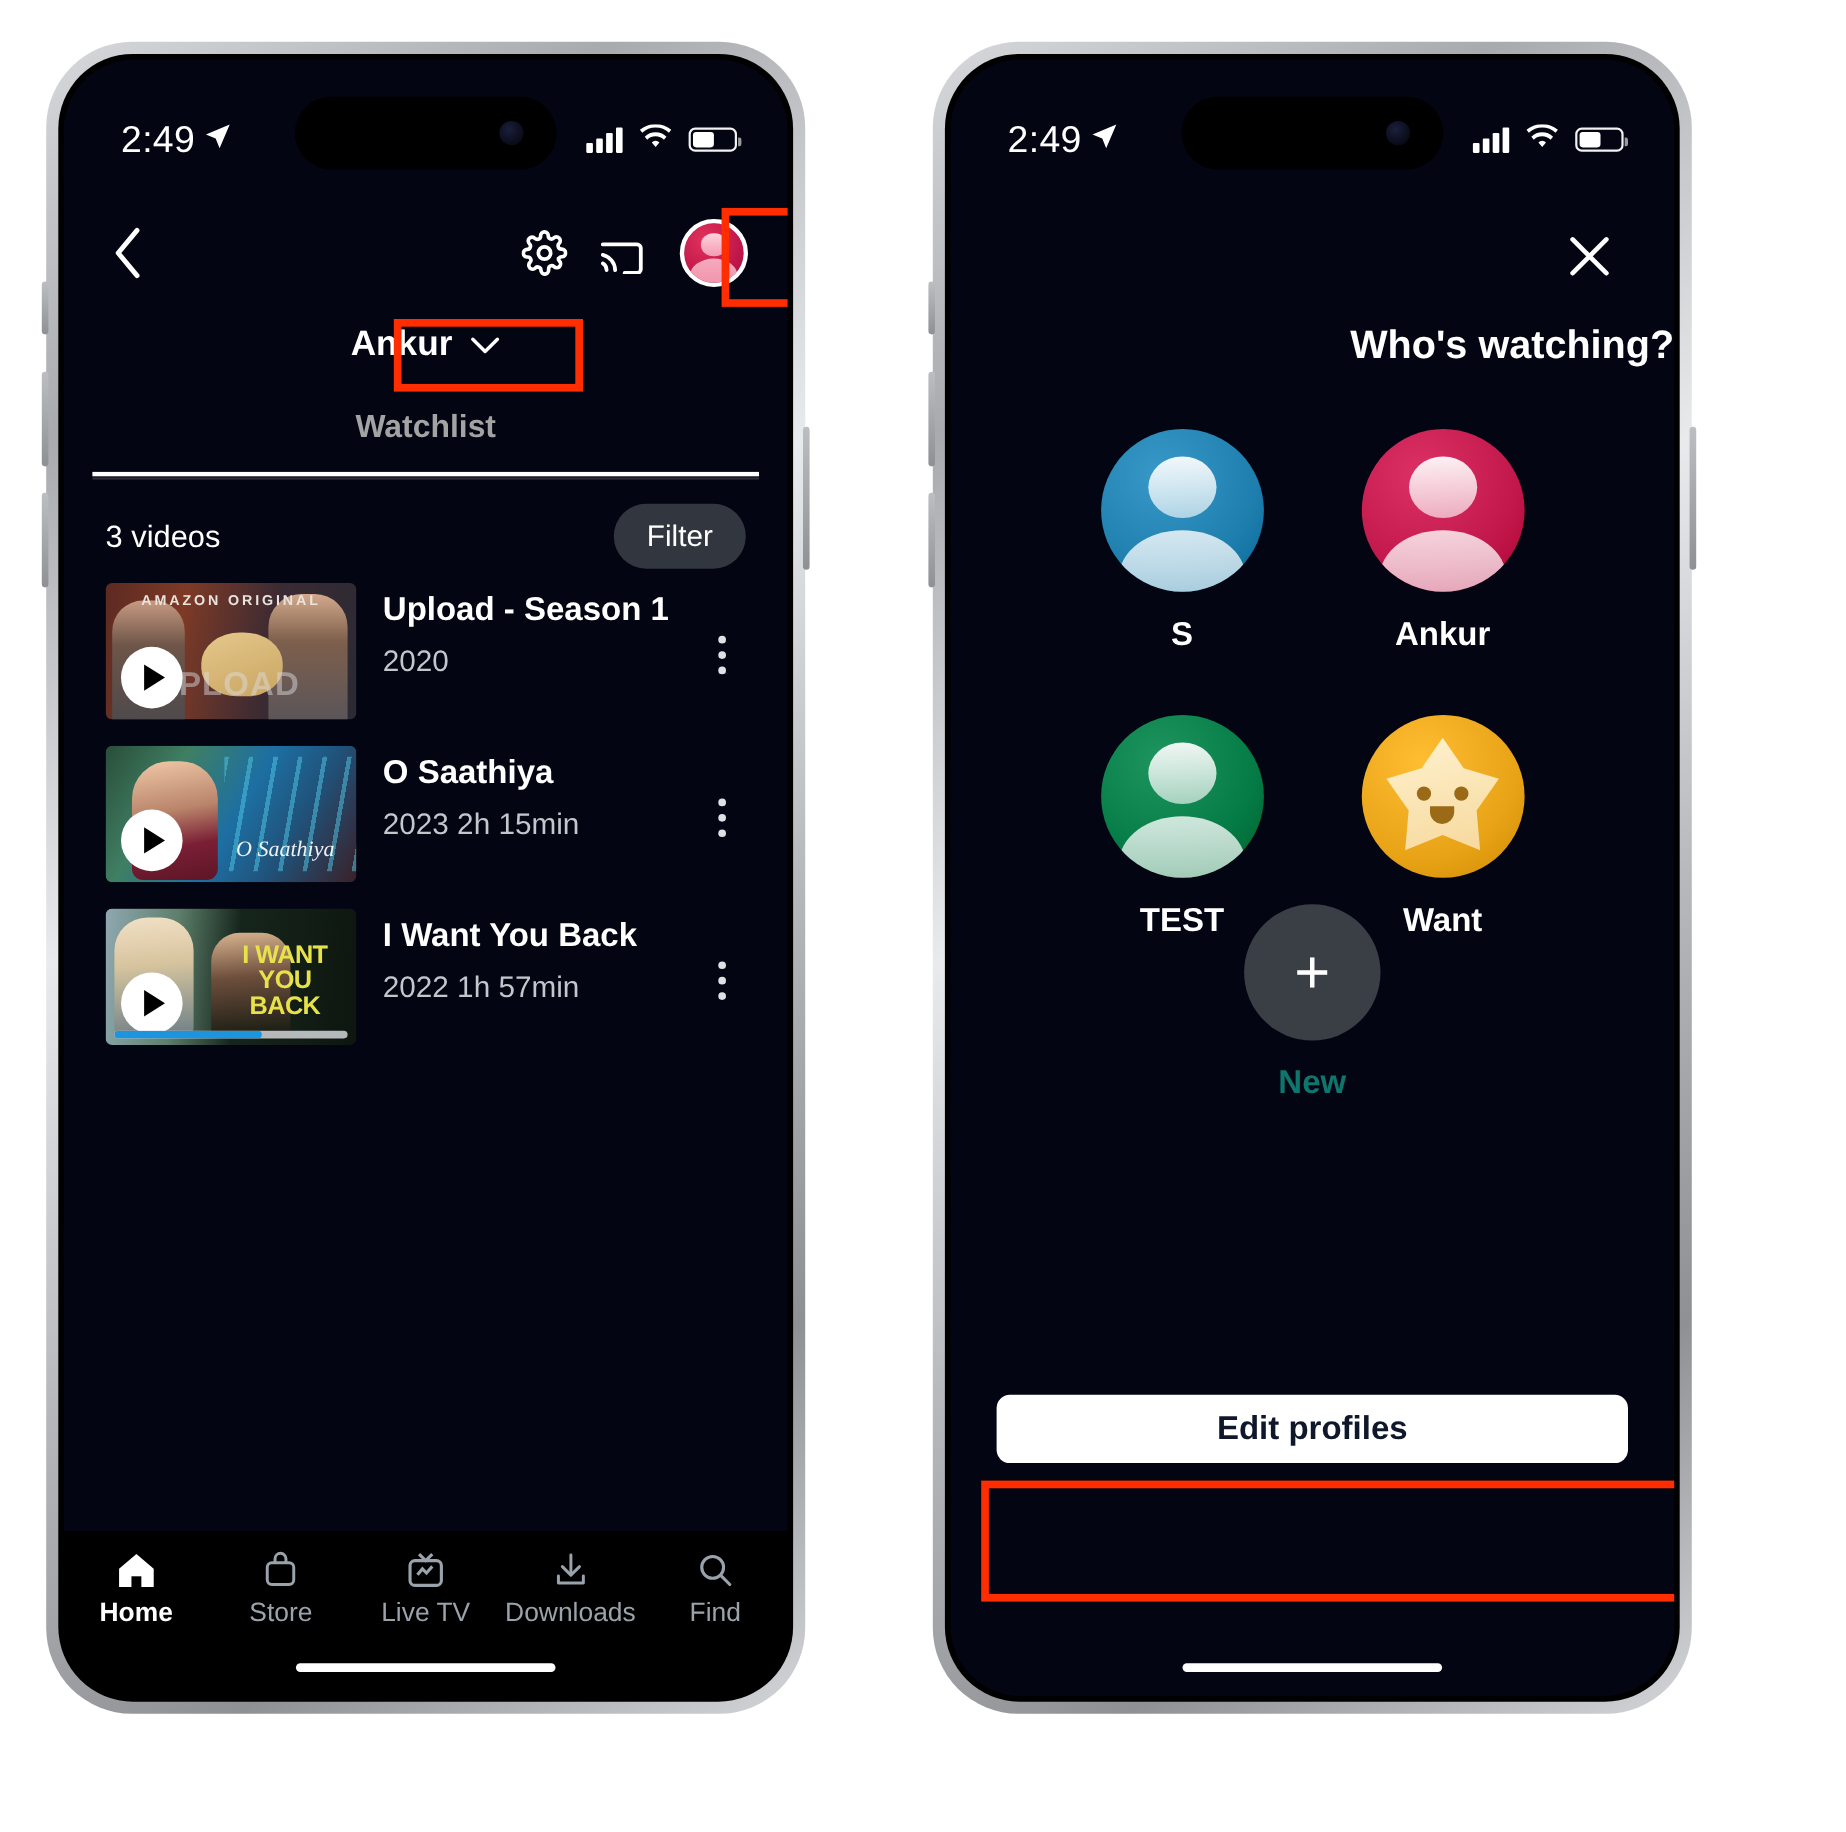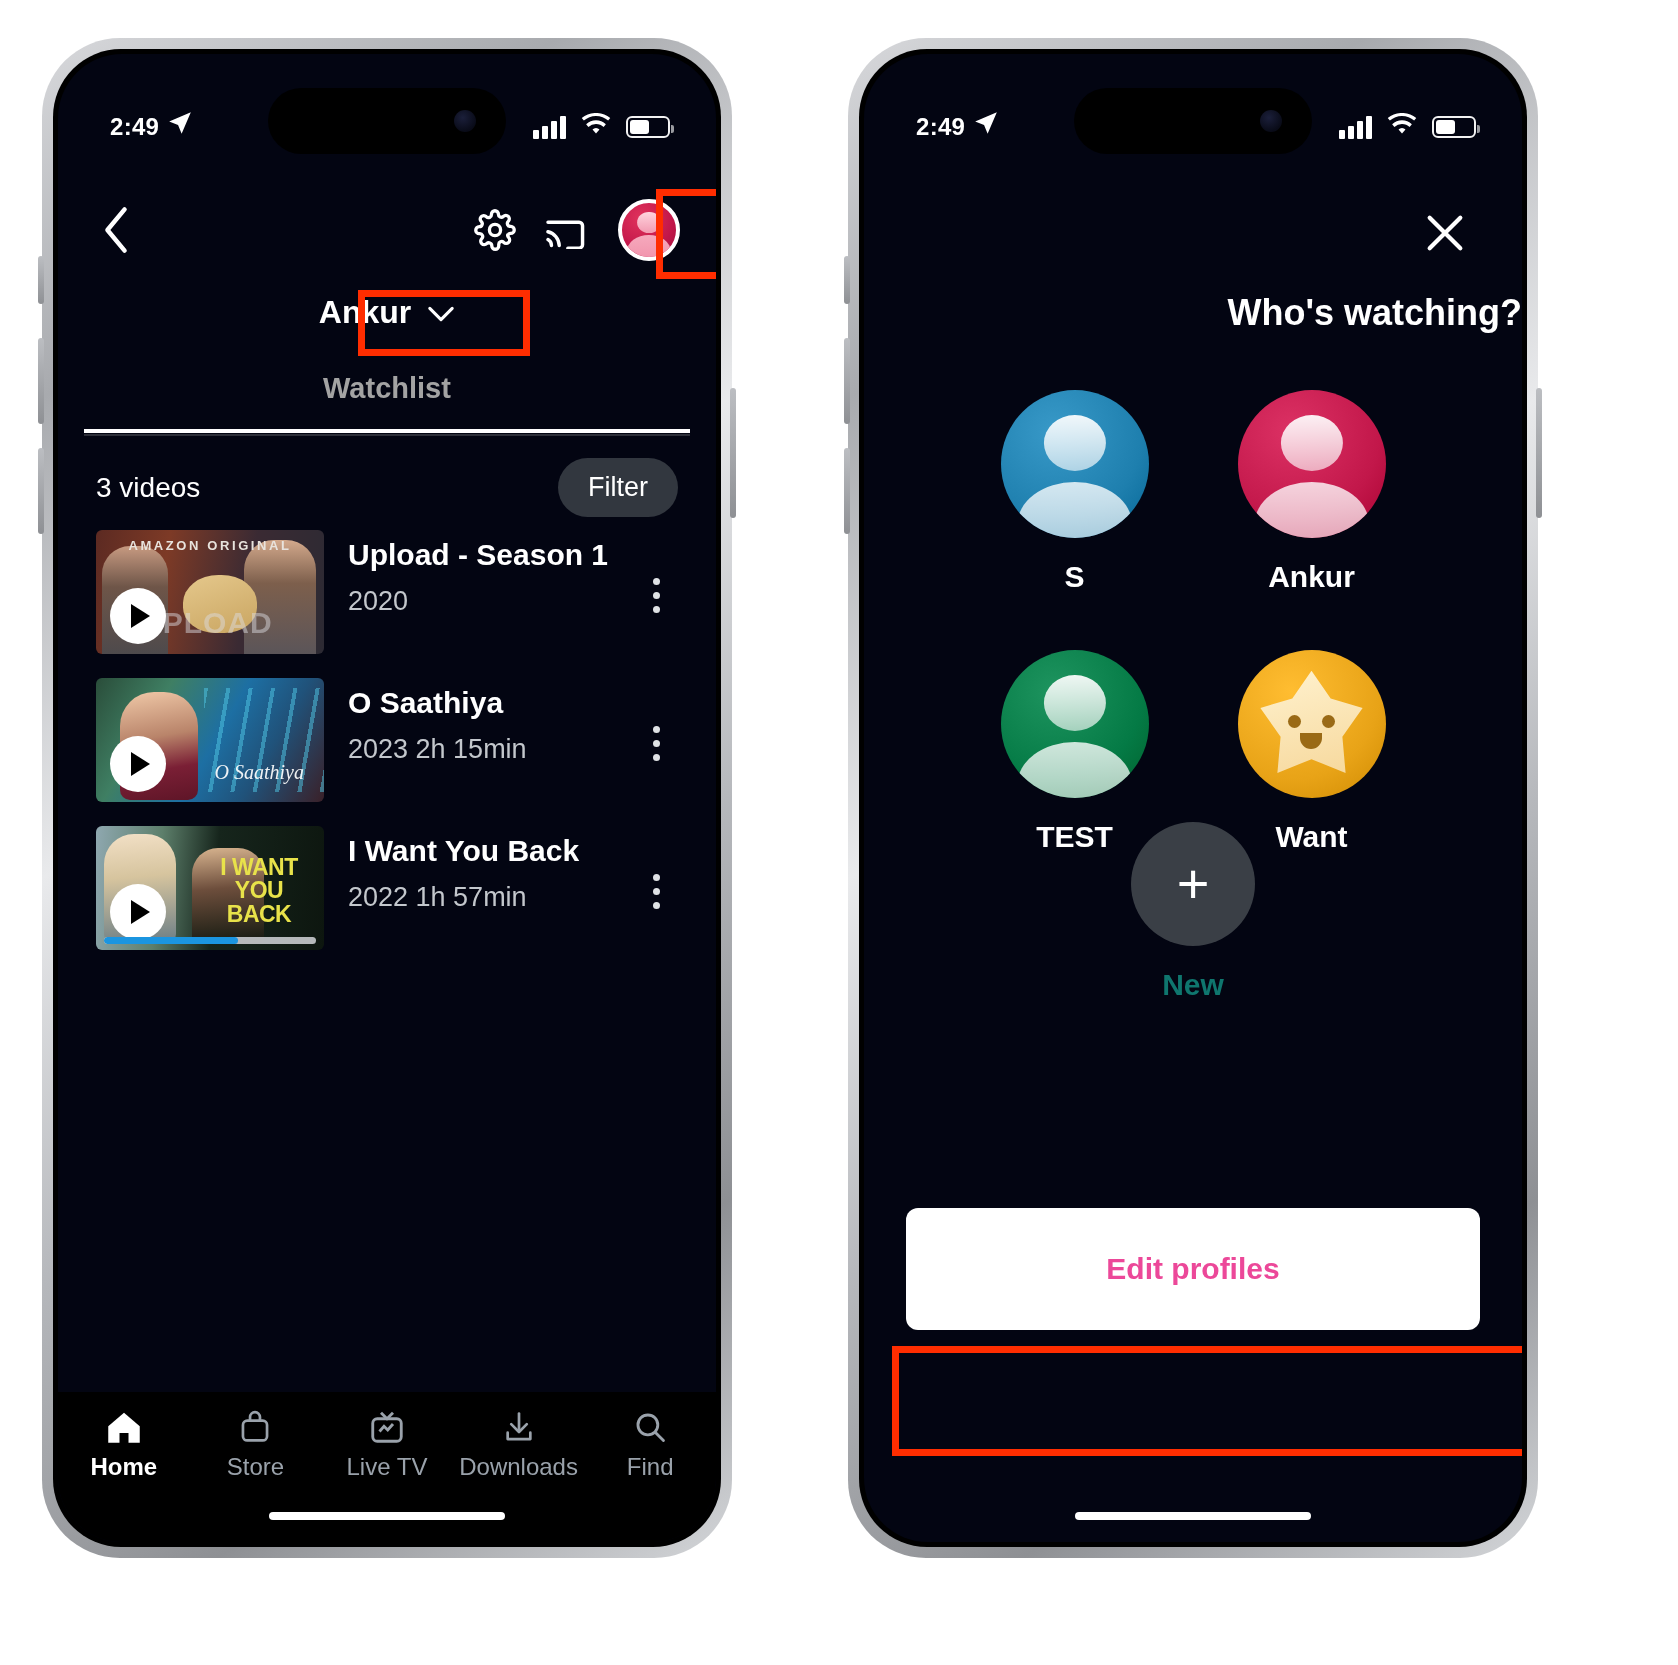--- a/index.html
+++ b/index.html
@@ -51,22 +51,22 @@
 
   
   .statusbar {
     position: absolute; top: 0; left: 0; right: 0; height: 108px;
     display: flex; align-items: center;
     padding: 38px 46px 0 52px;
     color: #fff;
     z-index: 5;
   }
   .status-time {
-    font-size: 24px; font-weight: 700; letter-spacing: .3px;
-    display: flex; align-items: center; gap: 8px;
+    font-size: 34px; font-weight: 400; letter-spacing: .3px;
+    display: flex; gap: 8px;
   }
   .loc-arrow { display: inline-block; transform: translateY(-1px); }
   .status-right {
     margin-left: auto; display: flex; align-items: center; gap: 14px;
   }
   .sig-bars { display: flex; align-items: flex-end; gap: 3px; height: 24px; }
   .sig-bars i { width: 6px; background: #fff; border-radius: 1px; display:block; }
   .sig-bars i:nth-child(1){height:9px}
   .sig-bars i:nth-child(2){height:13px}
   .sig-bars i:nth-child(3){height:18px}
@@ -314,23 +314,23 @@
   }
   .newbtn {
     width: 124px; height: 124px; border-radius:50%; background:#3a3f46;
     display:flex; align-items:center; justify-content:center;
     color:#fff; font-size: 56px; font-weight: 300; line-height: 1;
   }
   .newlabel { color:#0f766e; font-size: 30px; font-weight: 600; }
 
   .edit-profiles {
     position:absolute; left: 42px; right: 42px; bottom: 212px;
-    background:#fff; color:#ec4899; border:none;
+    background:#fff; color:#0f172a; border:none;
     font-family:inherit; font-size: 30px; font-weight: 600;
-    padding: 44px 0; border-radius: 12px; text-align:center;
+    padding: 14px 0; border-radius: 12px; text-align:center;
   }
   #hl-edit { left: 28px; top: 1292px; width: 702px; height: 110px; }
   .learn-more {
     position:absolute; left:0; right:0; bottom: 160px; text-align:center;
     color:#fff; font-size: 28px; text-decoration: underline; text-underline-offset: 6px;
   }
 </style>
 </head>
 <body>
 

